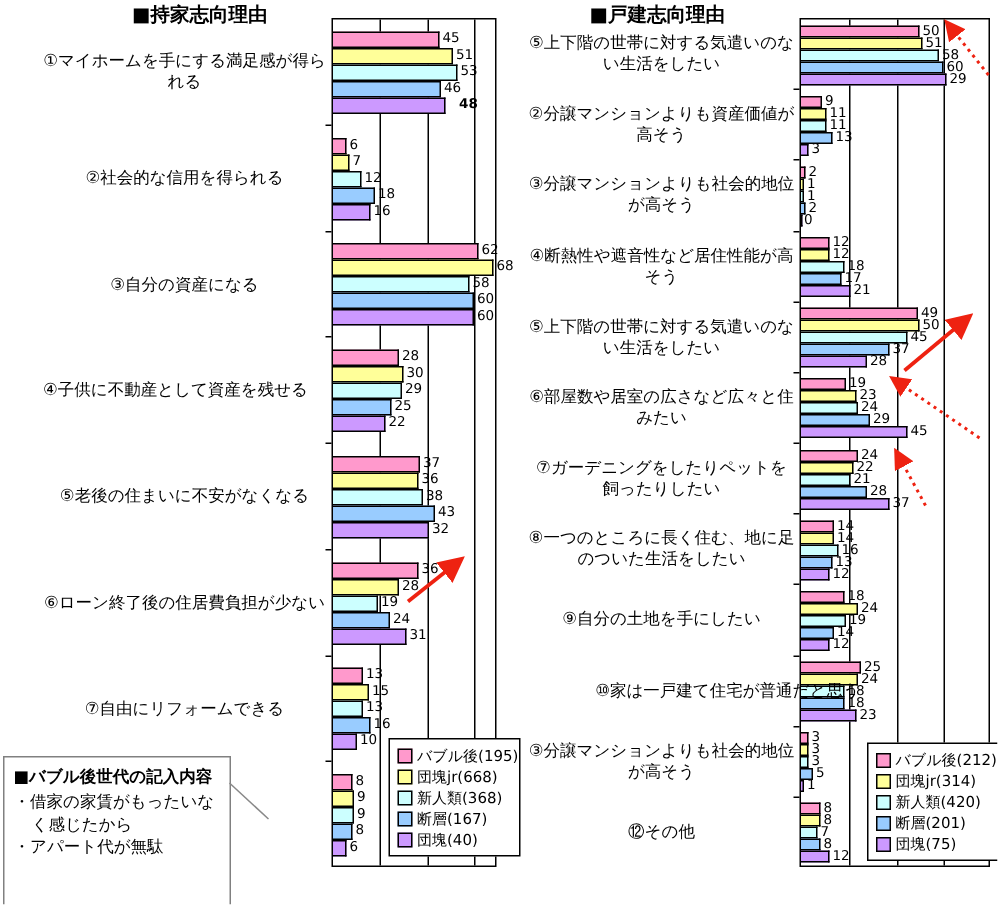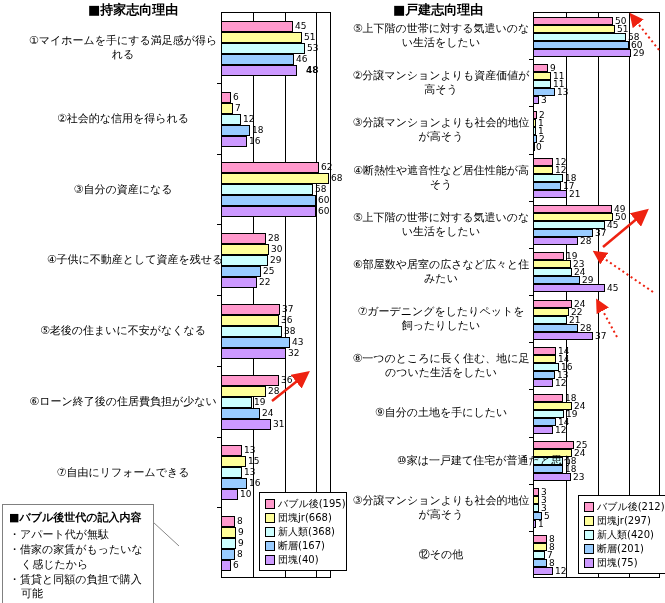--- a/index.html
+++ b/index.html
@@ -120,21 +120,21 @@
         <div class="bar" style="left: 0px; top: 525px; width: 14px; height: 11px; background: rgb(204, 255, 255);"></div>
         <span class="bar-value" style="left: 16px; top: 525px; line-height: 11px;">9</span>
         <div class="bar" style="left: 0px; top: 536px; width: 13px; height: 11px; background: rgb(153, 204, 255);"></div>
         <span class="bar-value" style="left: 15px; top: 536px; line-height: 11px;">8</span>
         <div class="bar" style="left: 0px; top: 547px; width: 9px; height: 11px; background: rgb(204, 153, 255);"></div>
         <span class="bar-value" style="left: 11px; top: 547px; line-height: 11px;">6</span>
       </div>
       <div class="cat-label" style="left: 28px; top: 12px; width: 190px; height: 71px;">①マイホームを手にする満足感が得られる</div>
       <div class="cat-label" style="left: 28px; top: 83px; width: 190px; height: 71px;">②社会的な信用を得られる</div>
       <div class="cat-label" style="left: 28px; top: 154px; width: 190px; height: 71px;">③自分の資産になる</div>
-      <div class="cat-label" style="left: 40px; top: 224px; width: 190px; height: 71px;">④子供に不動産として資産を残せる</div>
+      <div class="cat-label" style="left: 22px; top: 224px; width: 190px; height: 71px;">④子供に不動産として資産を残せる</div>
       <div class="cat-label" style="left: 28px; top: 295px; width: 190px; height: 71px;">⑤老後の住まいに不安がなくなる</div>
       <div class="cat-label" style="left: 28px; top: 366px; width: 190px; height: 71px;">⑥ローン終了後の住居費負担が少ない</div>
       <div class="cat-label" style="left: 28px; top: 437px; width: 190px; height: 71px;">⑦自由にリフォームできる</div>
       <div class="cat-label" style="left: 28px; top: 507px; width: 190px; height: 71px;">⑧その他</div>
       <div class="plot" style="left: 533px; top: 12px; width: 127px; height: 566px;">
         <div class="gridline" style="left: 32px;"></div>
         <div class="gridline" style="left: 64px;"></div>
         <div class="gridline" style="left: 95px;"></div>
         <div class="bar" style="left: 0px; top: 4px; width: 79px; height: 8px; background: rgb(255, 153, 204);"></div>
         <span class="bar-value" style="left: 81px; top: 4px; line-height: 8px;">50</span>
@@ -304,41 +304,40 @@
         <span class="legend-label">団塊(40)</span>
       </div>
     </div>
   <div class="legend" id="legend-1" style="left:578px;top:495px;width:84px;">
       <div class="legend-item">
         <span class="legend-swatch" style="background: rgb(255, 153, 204);"></span>
         <span class="legend-label">バブル後(212)</span>
       </div>
       <div class="legend-item">
         <span class="legend-swatch" style="background: rgb(255, 255, 153);"></span>
-        <span class="legend-label">団塊jr(297)</span>
+        <span class="legend-label">団塊jr(314)</span>
       </div>
       <div class="legend-item">
         <span class="legend-swatch" style="background: rgb(204, 255, 255);"></span>
         <span class="legend-label">新人類(420)</span>
       </div>
       <div class="legend-item">
         <span class="legend-swatch" style="background: rgb(153, 204, 255);"></span>
         <span class="legend-label">断層(201)</span>
       </div>
       <div class="legend-item">
         <span class="legend-swatch" style="background: rgb(204, 153, 255);"></span>
         <span class="legend-label">団塊(75)</span>
       </div>
     </div>
 
   <div id="note-box">
     <div id="note-title">■バブル後世代の記入内容</div>
+    <div class="note-line">・借家の家賃がもったいなく感じたから</div>
     <div class="note-line">・アパート代が無駄</div>
-    <div class="note-line">・借家の家賃がもったいなく感じたから</div>
-    <div class="note-line">・賃貸と同額の負担で購入可能</div>
   </div>
 
   <svg id="overlay" viewBox="0 0 665 603">
       <defs>
         <marker id="ah" markerWidth="7" markerHeight="7" refX="5" refY="3.5" orient="auto">
   <path d="M0,0 L7,3.5 L0,7 z" fill="#EE2211"></path>
         </marker>
       </defs>
       <line x1="272" y1="401" x2="306" y2="374" stroke="#EE2211" stroke-width="2.5" marker-end="url(#ah)"></line>
       <line x1="659" y1="50" x2="632" y2="16" stroke="#EE2211" stroke-width="2" stroke-dasharray="2 3" marker-end="url(#ah)"></line>

